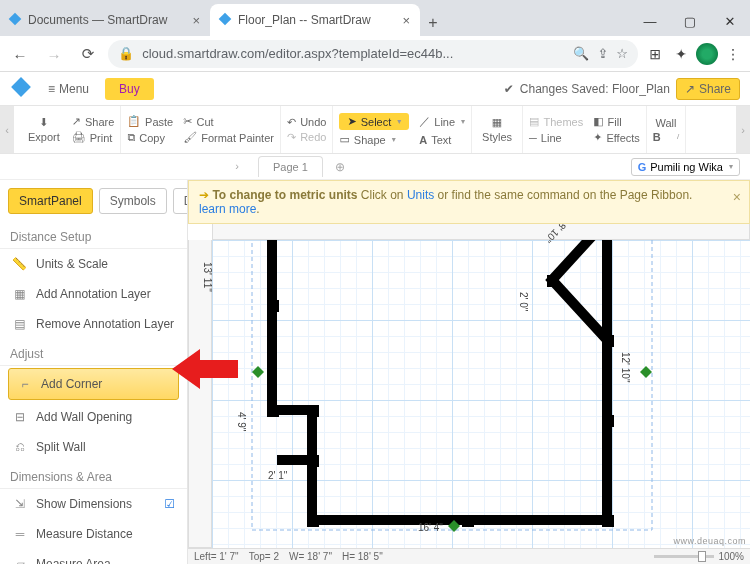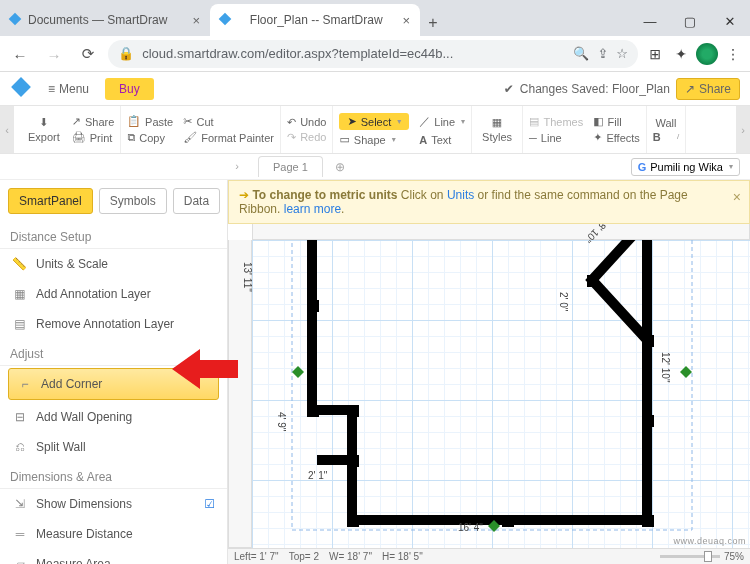--- a/index.html
+++ b/index.html
@@ -1,21 +1,21 @@
 <!DOCTYPE html>
 <html><head>
 <meta charset="utf-8">
 <style>
   * { box-sizing: border-box; margin: 0; padding: 0; font-family: Arial, sans-serif; }
   body { width: 750px; height: 564px; background: #fff; overflow: hidden; position: relative; }
 
   
   .titlebar { height: 36px; background: #dee1e6; display: flex; align-items: flex-end; }
   .tab { height: 32px; display: flex; align-items: center; padding: 0 8px; font-size: 12px; color: #555; gap: 6px; border-top-left-radius: 8px; border-top-right-radius: 8px; min-width: 210px; max-width: 220px; }
-  .tab.active { background: #fff; text-align: center; }
+  .tab.active { background: #fff; }
   .tab .favicon svg { width: 14px; height: 14px; }
   .tab .title { flex: 1; white-space: nowrap; overflow: hidden; text-overflow: ellipsis; }
   .tab .close { font-size: 13px; color: #666; padding: 0 2px; }
   .new-tab { width: 26px; height: 26px; display: flex; align-items: center; justify-content: center; color: #555; font-size: 16px; }
   .win-controls { margin-left: auto; display: flex; }
   .win-btn { width: 40px; height: 30px; display: flex; align-items: center; justify-content: center; color: #333; font-size: 13px; }
 
   .addrbar { height: 36px; background: #fff; display: flex; align-items: center; padding: 0 6px; gap: 6px; border-bottom: 1px solid #ddd; }
   .nav-btn { width: 28px; height: 28px; display: flex; align-items: center; justify-content: center; color: #555; border-radius: 50%; font-size: 15px; }
   .urlbox { flex: 1; height: 28px; background: #f1f3f4; border-radius: 14px; display: flex; align-items: center; padding: 0 10px; gap: 8px; color: #5f6368; font-size: 13px; }
@@ -47,21 +47,21 @@
   
   .pagetabs { height: 26px; display: flex; align-items: center; border-bottom: 1px solid #eee; }
   .pagetabs .pages-area { flex: 1; display: flex; align-items: center; padding-left: 12px; gap: 12px; font-size: 12px; color: #888; }
   .page-tab { padding: 4px 14px; border: 1px solid #ddd; border-bottom: none; border-radius: 4px 4px 0 0; background: #fff; font-size: 11px; }
   .lang-picker { margin-right: 10px; border: 1px solid #ccc; border-radius: 3px; padding: 2px 6px; font-size: 11px; display: flex; align-items: center; gap: 4px; }
 
   
   .main { display: flex; height: calc(564px - 36px - 36px - 34px - 48px - 26px); position: relative; }
 
   
-  .left { width: 228px; background: #fff; border-right: 1px solid #e5e5e5; overflow: hidden; }
+  .left { width: 188px; background: #fff; border-right: 1px solid #e5e5e5; overflow: hidden; }
   .panel-tabs { display: flex; gap: 6px; padding: 8px; align-items: center; }
   .ptab { padding: 5px 10px; border: 1px solid #ccc; border-radius: 3px; font-size: 12px; color: #666; background: #fff; }
   .ptab.active { background: #ffd43b; border-color: #e0b020; color: #333; }
   .ptab.close-btn { border: none; padding: 2px; margin-left: auto; font-size: 14px; color: #999; }
   .section-head { font-size: 12px; color: #888; padding: 8px 10px 4px; border-bottom: 1px solid #eee; }
   .panel-item { display: flex; align-items: center; gap: 8px; padding: 7px 12px; font-size: 12px; color: #555; }
   .panel-item.selected { background: linear-gradient(#ffe9a0,#ffd864); border: 1px solid #e0b020; border-radius: 3px; margin: 2px 8px; padding: 7px 8px; }
   .panel-item .trailing { margin-left: auto; color: #2a7de1; }
   .picon { width: 16px; height: 16px; display: flex; align-items: center; justify-content: center; color: #888; }
 
@@ -392,21 +392,21 @@
 
     <div class="statusbar">
       <span>Left= 1' 7"</span>
       <span>Top= 2</span>
       <span>W= 18' 7"</span>
       <span>H= 18' 5"</span>
       <div class="zoom">
         <div class="zoom-track">
             <div class="zoom-thumb"></div>
           </div>
-        <span>75%</span>
+        <span>100%</span>
       </div>
     </div>
     <div class="watermark">www.deuaq.com</div>
   </div>
 </div>
 
 <svg class="arrow" width="70" height="50">
   <polygon points="0,25 28,5 28,16 66,16 66,34 28,34 28,45" fill="#e71d1d"></polygon>
 </svg>
 

